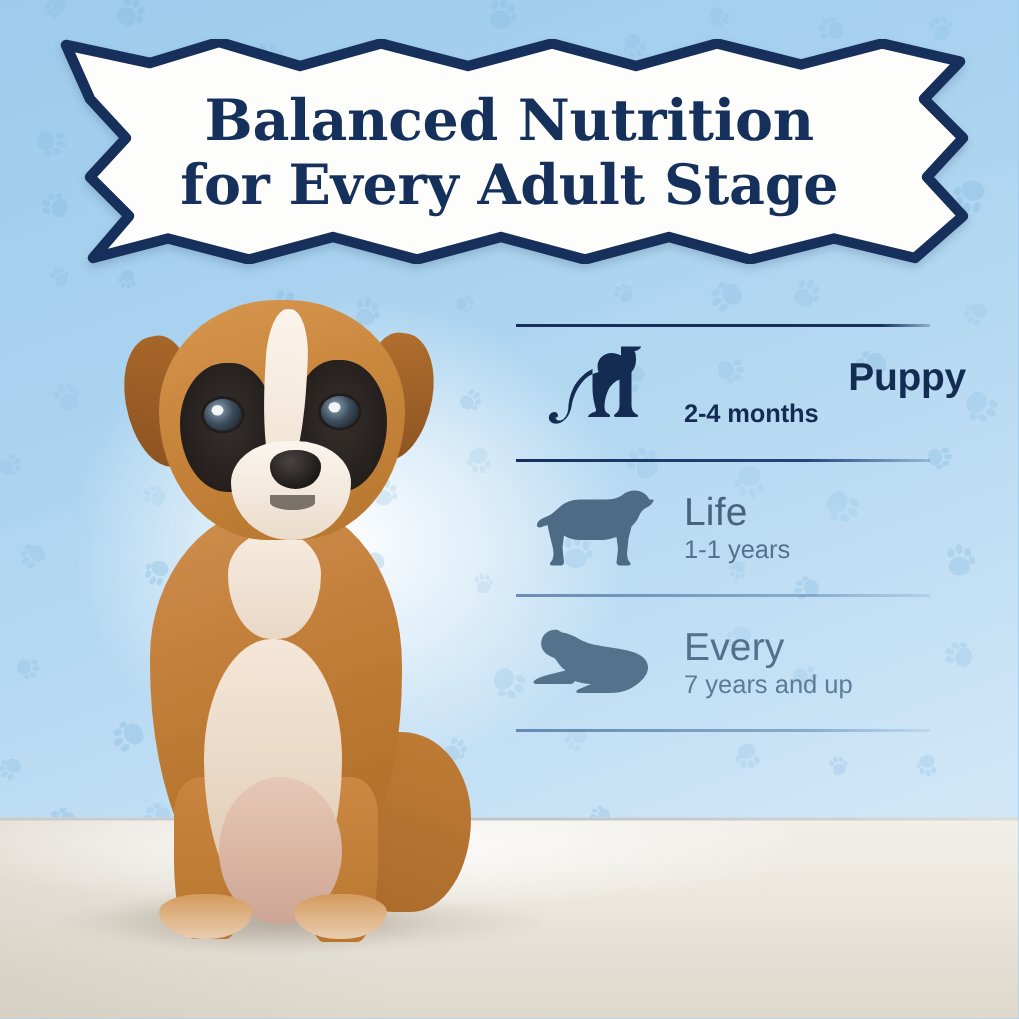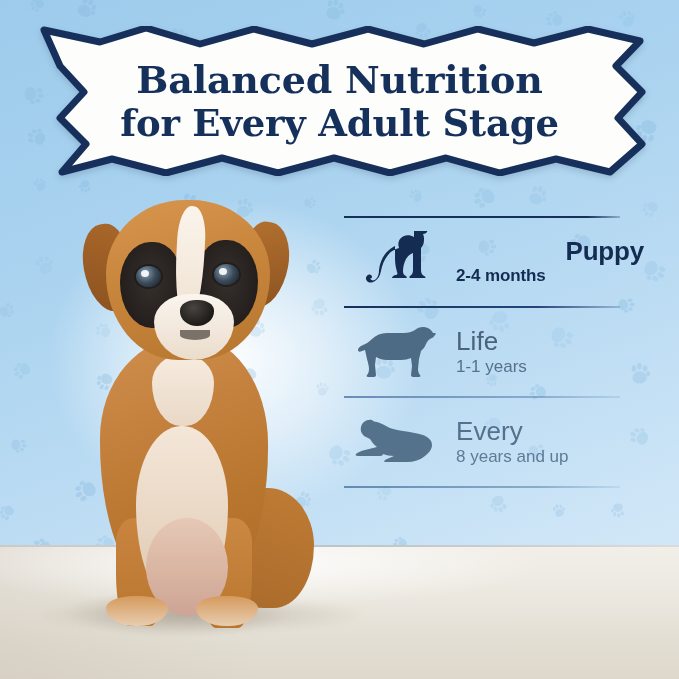--- a/index.html
+++ b/index.html
@@ -999,20 +999,20 @@
     <div class="divider" style="background:linear-gradient(90deg,rgba(70,110,160,.75) 0%,rgba(90,130,175,.55) 70%,rgba(120,165,205,.25) 100%);"></div>
 
     <div class="row r3">
       <div class="row-icon">
         <svg width="90" height="56" viewBox="0 0 90 56" xmlns="http://www.w3.org/2000/svg">
           <path fill="#55728d" d="M17 6C12 5 7 8 6 13c-1 4 1 8 5 10l4 2c2 3 4 6 7 8l-12 3c-4 1-7 2-9 4-1 1 0 2 2 2h22c2 0 3-1 3-2 3 1 7 2 11 2l-7 3c-3 1-4 3-1 3h21c7 0 13-2 18-6 4-3 7-7 7-11 0-5-4-8-9-10-6-2-13-3-20-4-6-1-12-2-17-5-3-2-6-3-9-4-2 0-4-1-5-2z"></path>
         </svg>
       </div>
       <div class="row-text">
         <div class="row-title">Every</div>
-        <div class="row-sub">8 years and up</div>
+        <div class="row-sub">7 years and up</div>
       </div>
     </div>
 
     <div class="divider" style="background:linear-gradient(90deg,rgba(60,100,150,.70) 0%,rgba(85,125,170,.55) 70%,rgba(130,175,212,.20) 100%);"></div>
 
   </div>
 </div>
 
 </body></html>

